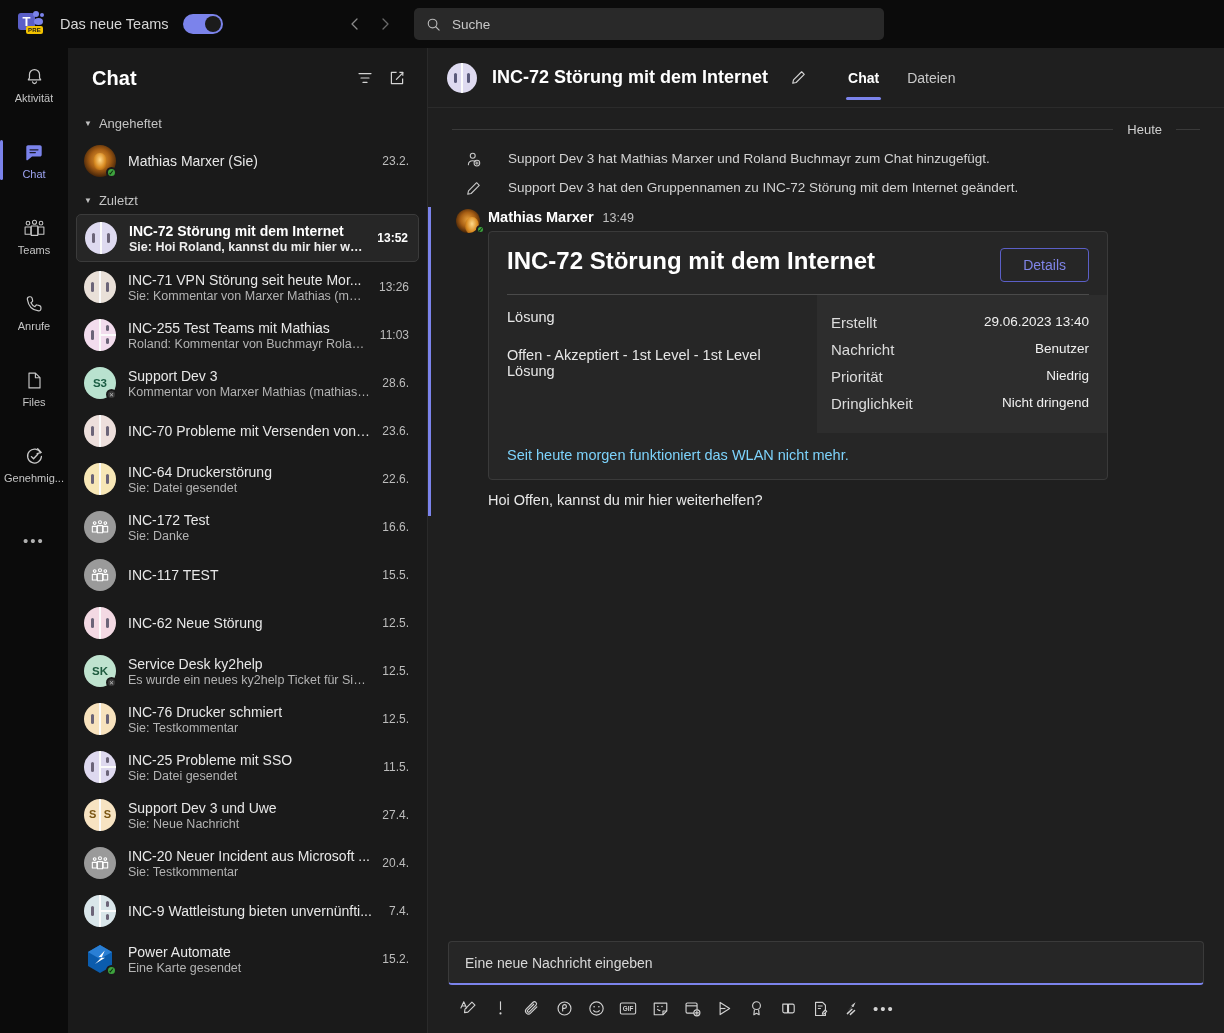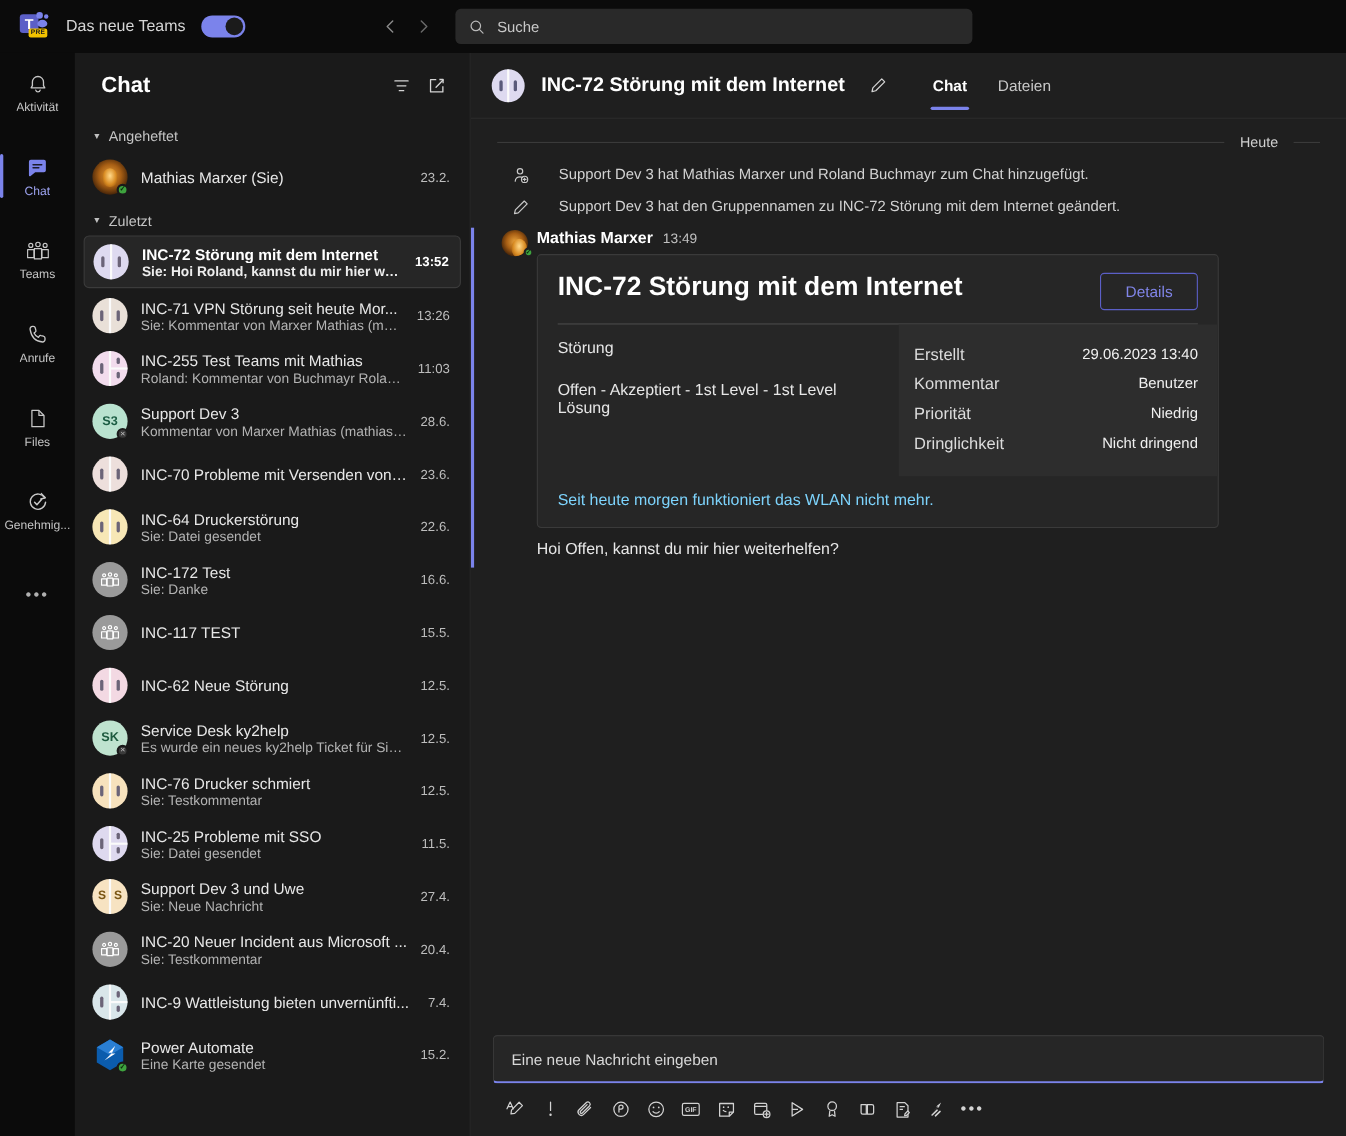--- a/index.html
+++ b/index.html
@@ -695,30 +695,30 @@
 
             <div class="card">
               <div class="card-more" style="font-size:0">ellipsis-icon</div>
               <div class="card-top">
                 <div class="card-title">INC-72 Störung mit dem Internet</div>
                 <button class="card-btn">Details</button>
               </div>
               <div class="card-hr"></div>
               <div class="card-mid">
                 <div class="card-left">
-                  <div class="l1">Störung</div>
+                  <div class="l1">Lösung</div>
                   <div class="l2">Offen - Akzeptiert - 1st Level - 1st Level Lösung</div>
                 </div>
                 <div class="card-right">
                   <div class="kv">
                     <span class="k">Erstellt</span>
                     <span class="v">29.06.2023 13:40</span>
                   </div>
                   <div class="kv">
-                    <span class="k">Kommentar</span>
+                    <span class="k">Nachricht</span>
                     <span class="v">Benutzer</span>
                   </div>
                   <div class="kv">
                     <span class="k">Priorität</span>
                     <span class="v">Niedrig</span>
                   </div>
                   <div class="kv">
                     <span class="k">Dringlichkeit</span>
                     <span class="v">Nicht dringend</span>
                   </div>

